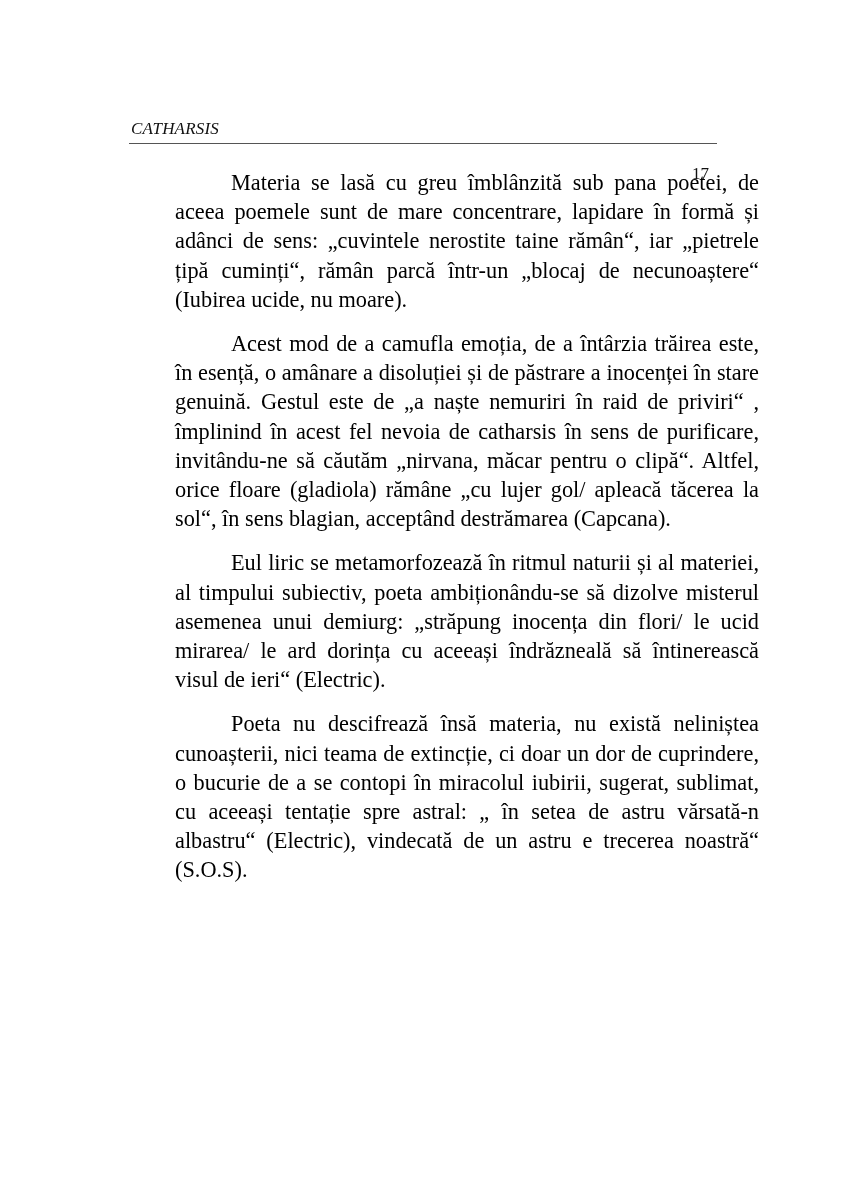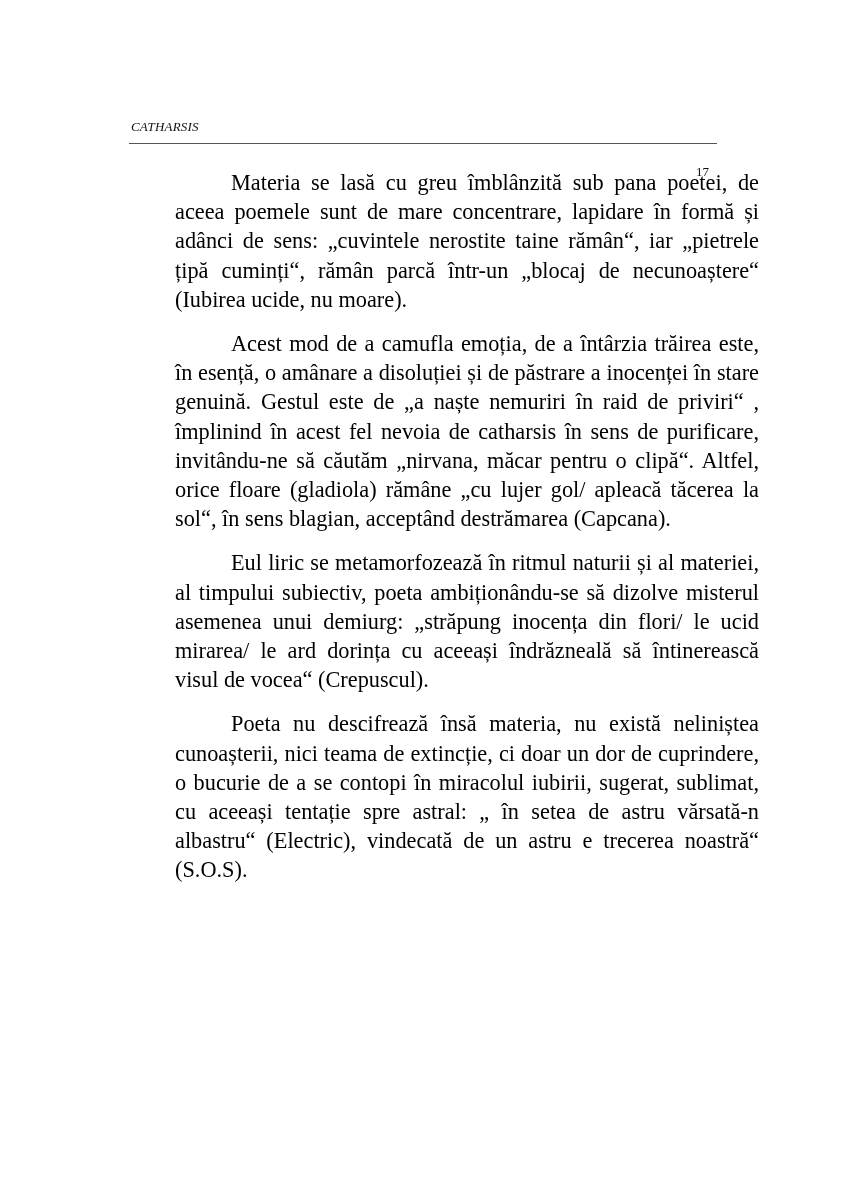--- a/index.html
+++ b/index.html
@@ -1,21 +1,21 @@
 <!DOCTYPE html>
 <html><head>
 <meta charset="utf-8">
 <style>
   html, body { margin: 0; padding: 0; background: #ffffff; }
   body { width: 846px; height: 1200px; position: relative; overflow: hidden; }
   .page { position: absolute; left: 0; top: 0; width: 846px; height: 1200px; background: #fff; }
   .running-header {
     position: absolute; left: 129px; top: 115px; width: 588px; height: 28px;
     border-bottom: 1.5px solid #555;
-    font-family: "Liberation Serif", serif; font-size: 13px; color: #111;
+    font-family: "Liberation Serif", serif; font-size: 17px; color: #111;
   }
   .running-title { position: absolute; left: 2px; top: 4px; font-style: italic; letter-spacing: 0.2px; }
   .page-number { position: absolute; right: 8px; top: 4px; margin-top: 45px; }
   .body-text {
     position: absolute; left: 131px; top: 168px; width: 584px;
     font-family: Liberation Serif, serif; font-size: 22.3px; line-height: 29.2px; color: #000; margin-left: 44px;
   }
   .body-text p {
     margin: 0 0 15px 0; text-align: justify; text-indent: 56px;
     hyphens: none;
@@ -26,16 +26,16 @@
 
 <div class="page">
   <div class="running-header">
     <span class="running-title">CATHARSIS</span>
     <span class="page-number">17</span>
   </div>
 
   <div class="body-text">
     <p>Materia se lasă cu greu îmblânzită sub pana poetei, de aceea poemele sunt de mare concentrare, lapidare în formă și adânci de sens: „cuvintele nerostite taine rămân“, iar „pietrele țipă cuminți“, rămân parcă într-un „blocaj de necunoaștere“ (Iubirea ucide, nu moare).</p>
     <p>Acest mod de a camufla emoția, de a întârzia trăirea este, în esență, o amânare a disoluției și de păstrare a inocenței în stare genuină. Gestul este de „a naște nemuriri în raid de priviri“ , împlinind în acest fel nevoia de catharsis în sens de purificare, invitându-ne să căutăm „nirvana, măcar pentru o clipă“. Altfel, orice floare (gladiola) rămâne „cu lujer gol/ apleacă tăcerea la sol“, în sens blagian, acceptând destrămarea (Capcana).</p>
-    <p>Eul liric se metamorfozează în ritmul naturii și al materiei, al timpului subiectiv, poeta ambiționându-se să dizolve misterul asemenea unui demiurg: „străpung inocența din flori/ le ucid mirarea/ le ard dorința cu aceeași îndrăzneală să întinerească visul de vocea“ (Crepuscul).</p>
+    <p>Eul liric se metamorfozează în ritmul naturii și al materiei, al timpului subiectiv, poeta ambiționându-se să dizolve misterul asemenea unui demiurg: „străpung inocența din flori/ le ucid mirarea/ le ard dorința cu aceeași îndrăzneală să întinerească visul de ieri“ (Electric).</p>
     <p>Poeta nu descifrează însă materia, nu există neliniștea cunoașterii, nici teama de extincție, ci doar un dor de cuprindere, o bucurie de a se contopi în miracolul iubirii, sugerat, sublimat, cu aceeași tentație spre astral: „ în setea de astru vărsată-n albastru“ (Electric), vindecată de un astru e trecerea noastră“ (S.O.S).</p>
   </div>
 </div>
 
 </body></html>

